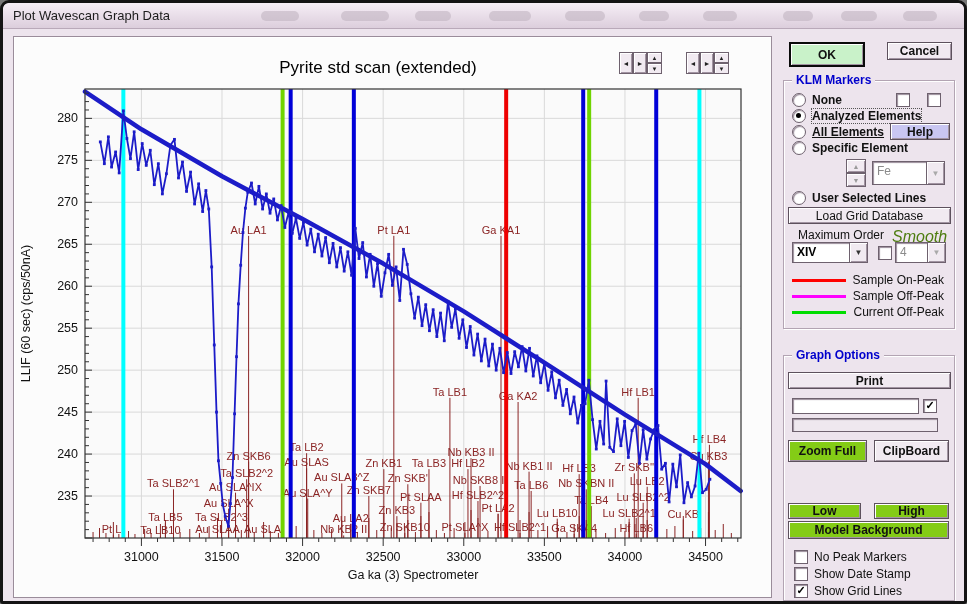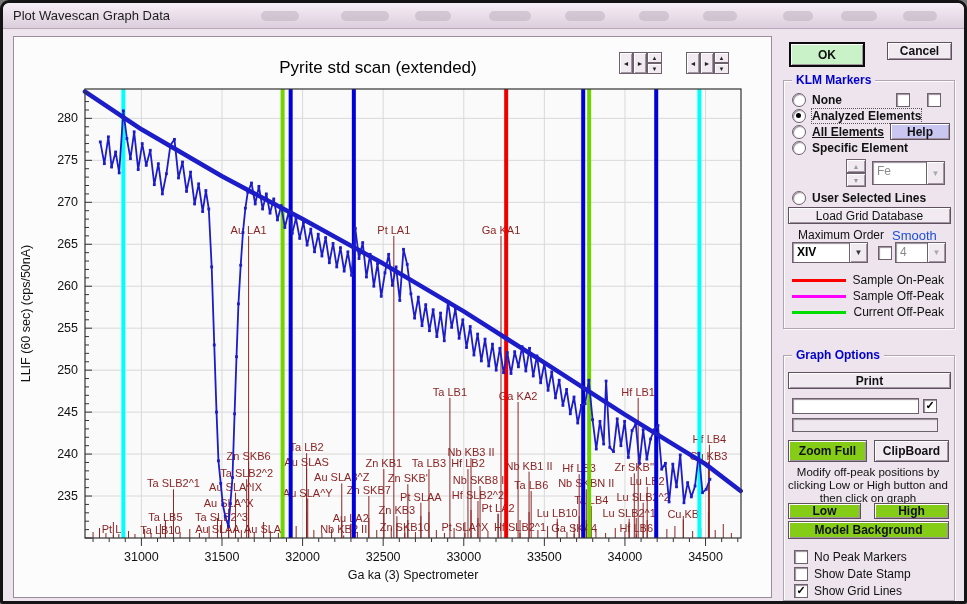--- a/index.html
+++ b/index.html
@@ -652,21 +652,21 @@
       <span class="arrowbtn gray">▼</span>
     </div>
 
     <div class="radio" style="left:8px;top:110px;">
       <span class="dotbox"></span>
       <span class="rlabel">User Selected Lines</span>
     </div>
     <div class="btn thin" style="left:4px;top:126px;width:163px;height:17px;">Load Grid Database</div>
 
     <div style="position:absolute;left:14px;top:147px;font-size:12px;color:#111;">Maximum Order</div>
-    <div style="position:absolute;left:108px;top:147px;font-size:13px;color:#1d4ed8;">Smooth</div>
+    <div style="position:absolute;left:108px;top:147px;font-size:16px;color:#4d7c0f;font-style:italic;">Smooth</div>
 
     <div class="combo" style="left:8px;top:161px;width:76px;height:21px;">
       <span class="val">XIV</span>
       <span class="arrowbtn">▼</span>
     </div>
     <span class="checkbox" style="left:94px;top:165px;">
         <span class="box"></span>
       </span>
     <div class="combo" style="left:111px;top:161px;width:51px;height:21px;">
       <span class="val gray">4</span>
@@ -694,25 +694,20 @@
 
     <div class="textbox" style="left:8px;top:42px;width:127px;height:16px;"></div>
     <span class="checkbox" style="left:139px;top:43px;">
         <span class="box">✓</span>
       </span>
     <div class="textbox disabled" style="left:8px;top:62px;width:146px;height:14px;"></div>
 
     <div class="btn yellow" style="left:4px;top:84px;width:79px;height:22px;">Zoom Full</div>
     <div class="btn" style="left:90px;top:84px;width:75px;height:22px;">ClipBoard</div>
 
-    <div class="hint" style="left:2px;top:110px;">
-      <div>Modify off-peak positions by</div>
-      <div>clicking Low or High button and</div>
-      <div>then click on graph</div>
-    </div>
 
     <div class="btn yellow" style="left:4px;top:147px;width:73px;height:16px;">Low</div>
     <div class="btn yellow" style="left:90px;top:147px;width:75px;height:16px;">High</div>
     <div class="btn yellow" style="left:4px;top:165px;width:161px;height:18px;">Model  Background</div>
 
     <div class="checkbox" style="left:10px;top:194px;">
       <span class="box"></span>
       <span>No Peak Markers</span>
     </div>
     <div class="checkbox" style="left:10px;top:211px;">

